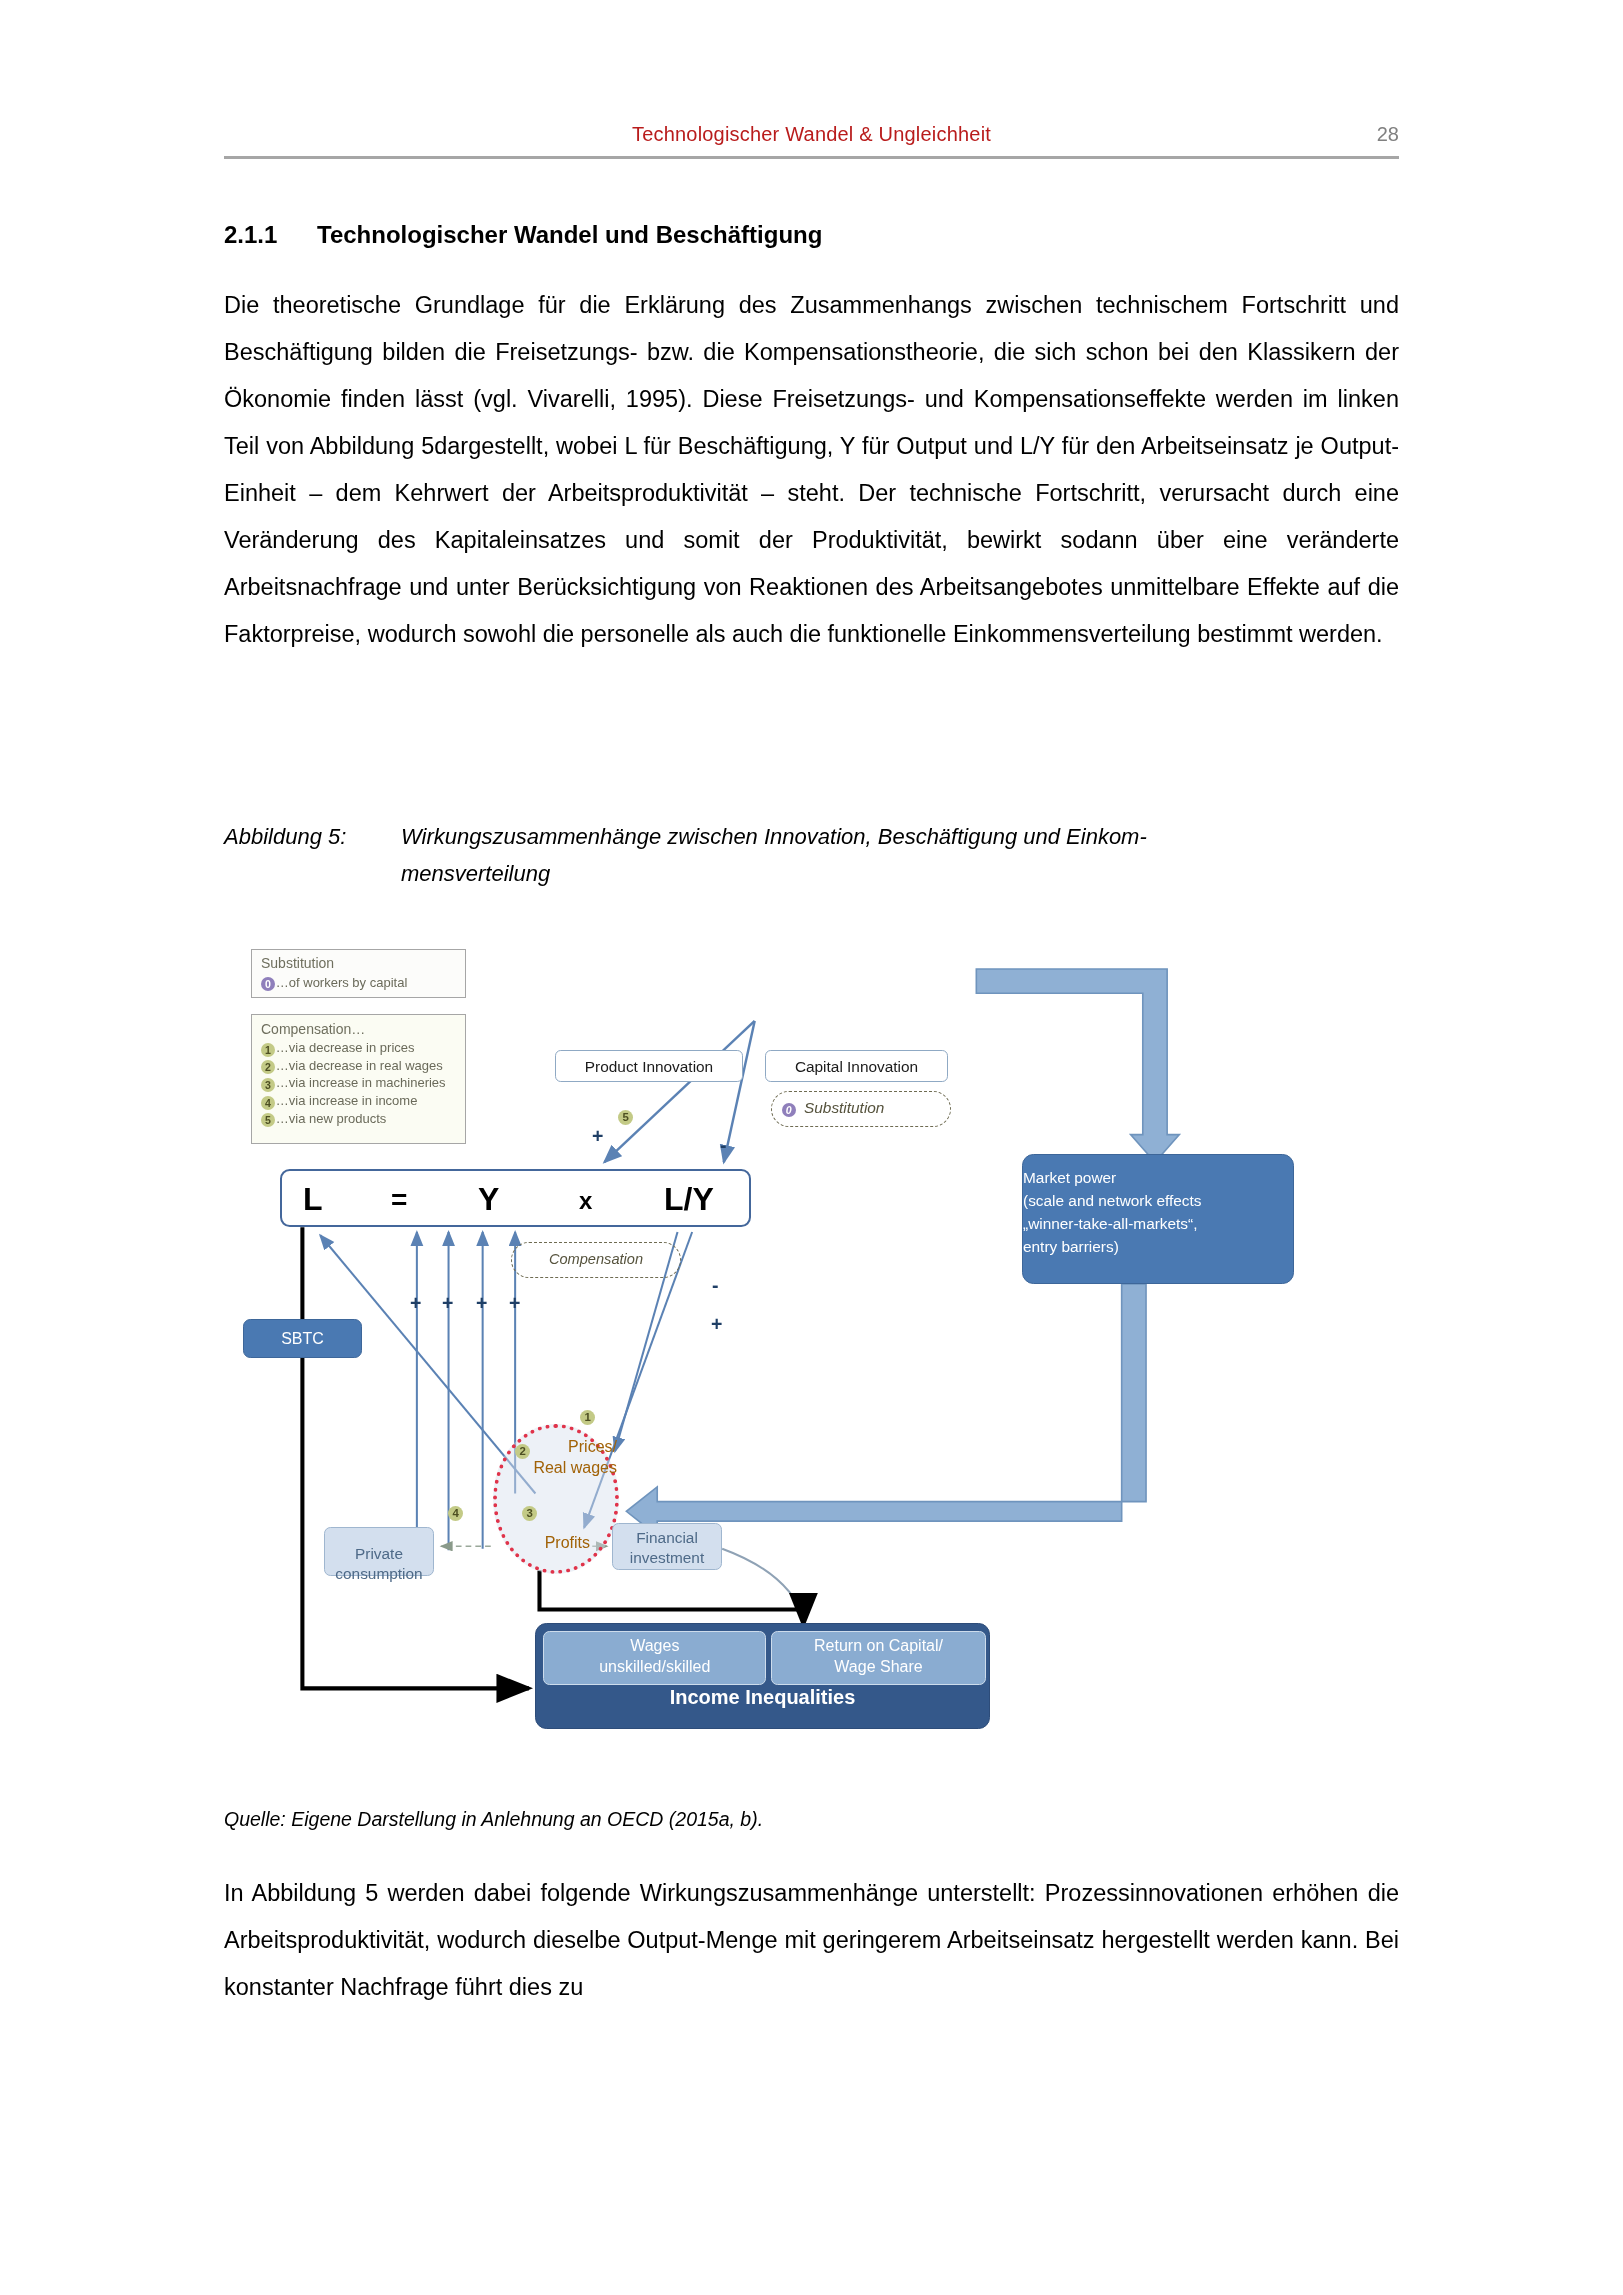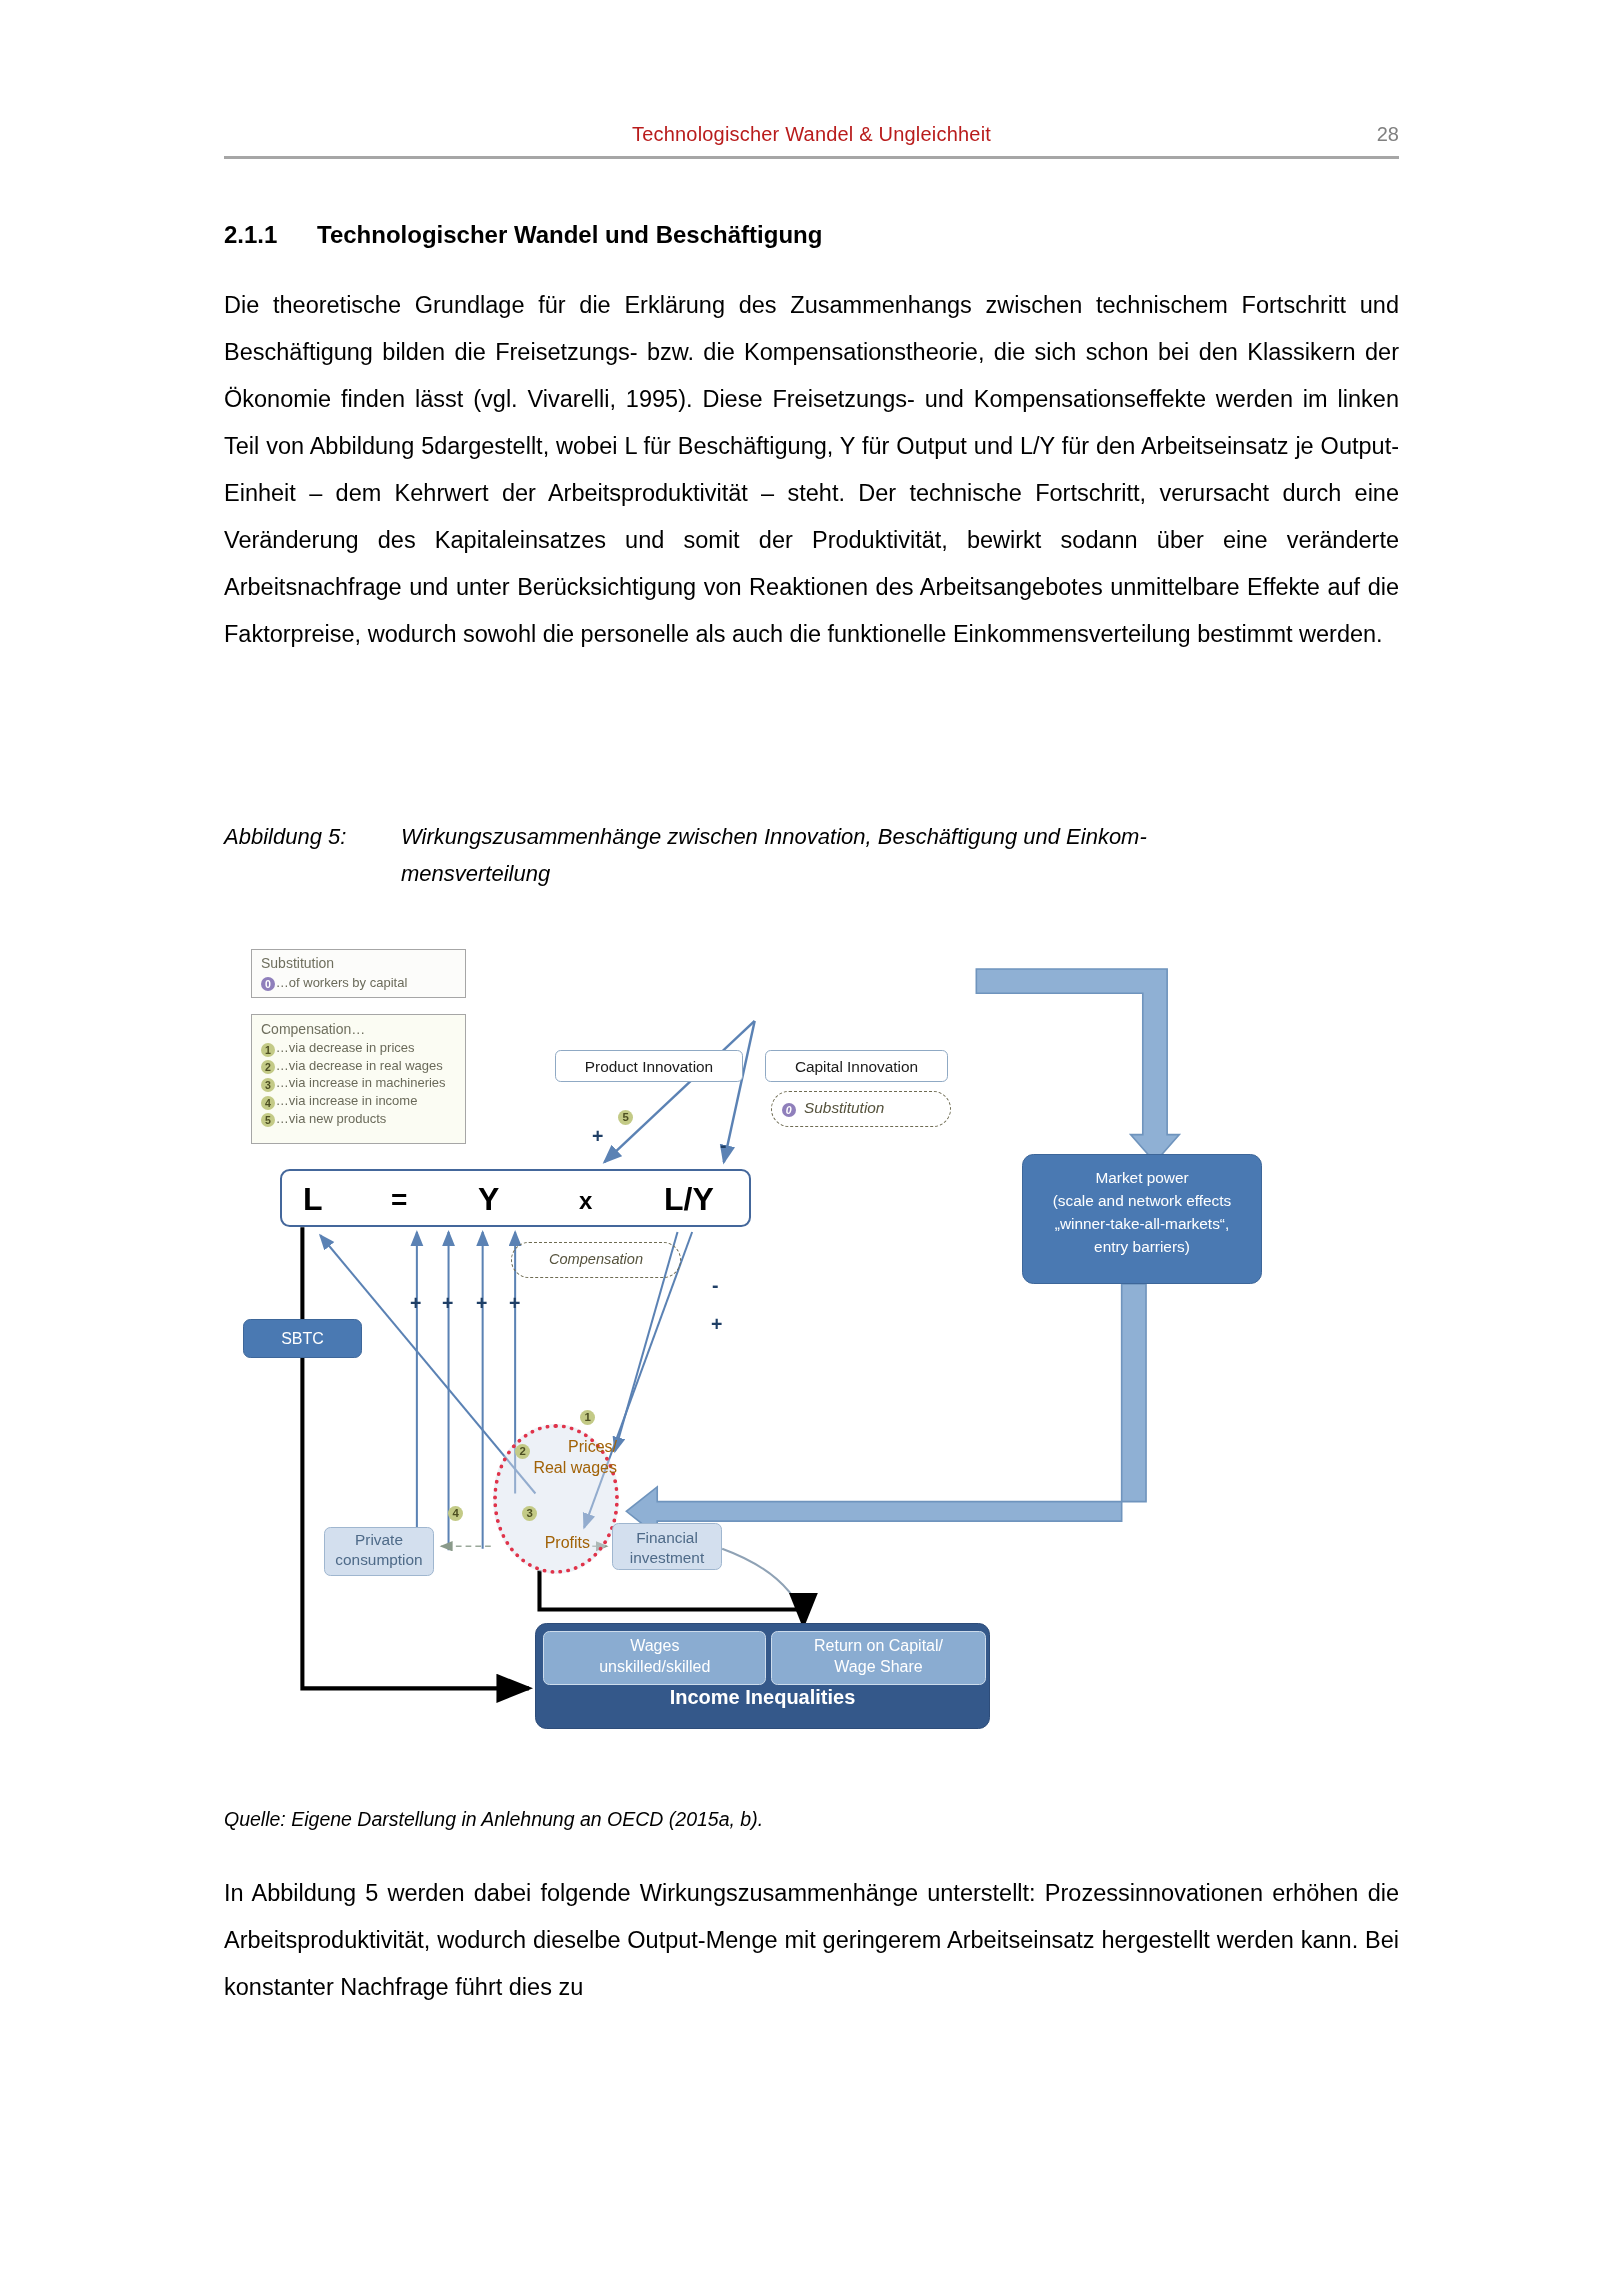--- a/index.html
+++ b/index.html
@@ -128,38 +128,38 @@
   }
   .eq span{position:absolute;font-weight:bold;color:#000;font-size:32px;top:9.7px;}
   .eq .L{left:21px;}
   .eq .EQ{left:109px;font-size:28px;top:13px;}
   .eq .Y{left:196px;}
   .eq .X{left:297px;font-size:24px;top:16px;}
   .eq .LY{left:382px;}
 
   
   .mp{
-    left:787px;top:229px;width:240px;height:130px;border-radius:11.4px;
+    left:787px;top:229px;width:272px;height:130px;border-radius:11.4px;
     background:#4a79b2;border:1.6px solid #3d6699;
-    color:#fff;font-size:15.4px;line-height:23px;text-align:center;padding-top:11.4px;
+    color:#fff;font-size:15.4px;line-height:23px;text-align:left;padding-top:11.4px;
   }
 
   
   .sbtc{
     left:8px;top:394px;width:119px;height:39px;border-radius:7.3px;
     background:#4a79b2;border:0.8px solid #3d6699;
     color:#fff;font-size:16px;line-height:37px;text-align:center;
   }
 
   
   .lbox{
     background:#d3dfee;border:0.8px solid #9fb6cf;border-radius:6.5px;
     color:#4e6a88;font-size:15.4px;line-height:20px;text-align:center;
   }
-  .privcons{left:89px;top:602px;width:110px;height:49px;padding-top:2px;}
+  .privcons{left:89px;top:602px;width:110px;height:49px;padding-top:16px;}
   .fininv{left:377px;top:598px;width:110px;height:47px;padding-top:4px;}
 
   
   .nodelbl{font-weight:normal;font-size:16px;color:#a16207;text-align:right;}
   .prices{left:268px;top:511px;width:114px;line-height:21px;}
   .profits{left:258px;top:609px;width:97px;}
 
   
   .ellipse{
     left:258px;top:499px;width:126px;height:150px;border-radius:50%;

